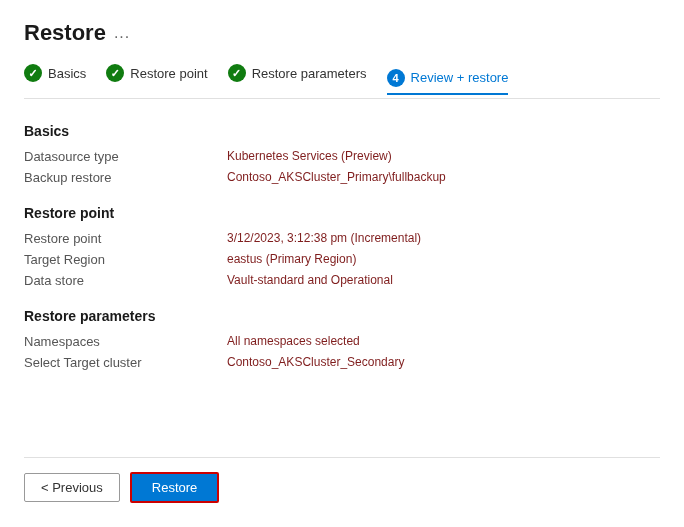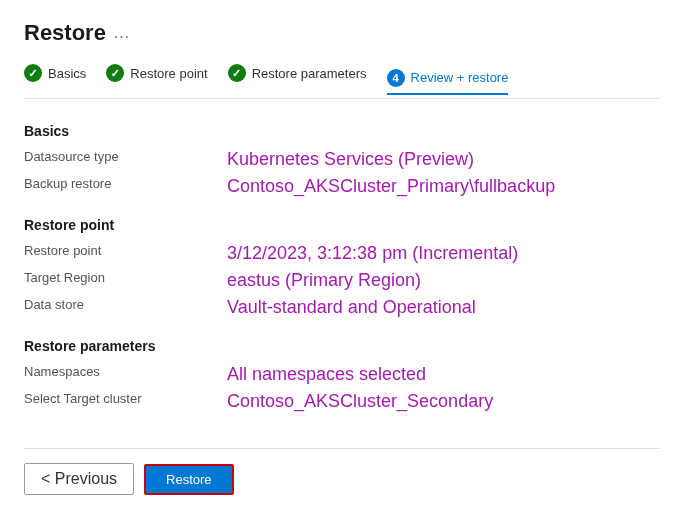--- a/index.html
+++ b/index.html
@@ -6,21 +6,21 @@
     body {
       font-family: 'Segoe UI', Arial, sans-serif;
       font-size: 13px;
       color: #333;
       background: #fff;
       width: 684px;
       height: 527px;
       overflow: hidden;
     }
     .page-container {
-      padding: 20px 24px 32px 24px;
+      padding: 20px 24px 24px 24px;
       display: flex;
       flex-direction: column;
       height: 100%;
     }
     .page-header {
       display: flex;
       align-items: center;
       gap: 8px;
       margin-bottom: 18px;
     }
@@ -113,37 +113,37 @@
       margin-bottom: 6px;
       gap: 23px;
     }
     .field-label {
       width: 180px;
       color: #555;
       font-size: 13px;
       flex-shrink: 0;
     }
     .field-value {
-      color: #a21caf;
-      font-size: 18px;
+      color: #7f1d1d;
+      font-size: 12px;
     }
     .footer-buttons {
       display: flex;
       align-items: center;
       gap: 10px;
       padding-top: 14px;
       border-top: 1px solid #e0e0e0;
       margin-top: auto;
     }
     .btn-previous {
       background: #fff;
       border: 1px solid #999;
       color: #333;
       padding: 6px 16px;
-      font-size: 16px;
+      font-size: 13px;
       cursor: pointer;
       border-radius: 2px;
     }
     .btn-restore {
       background: #0078d4;
       border: 2px solid #c00;
       color: #fff;
       padding: 6px 20px;
       font-size: 13px;
       cursor: pointer;

